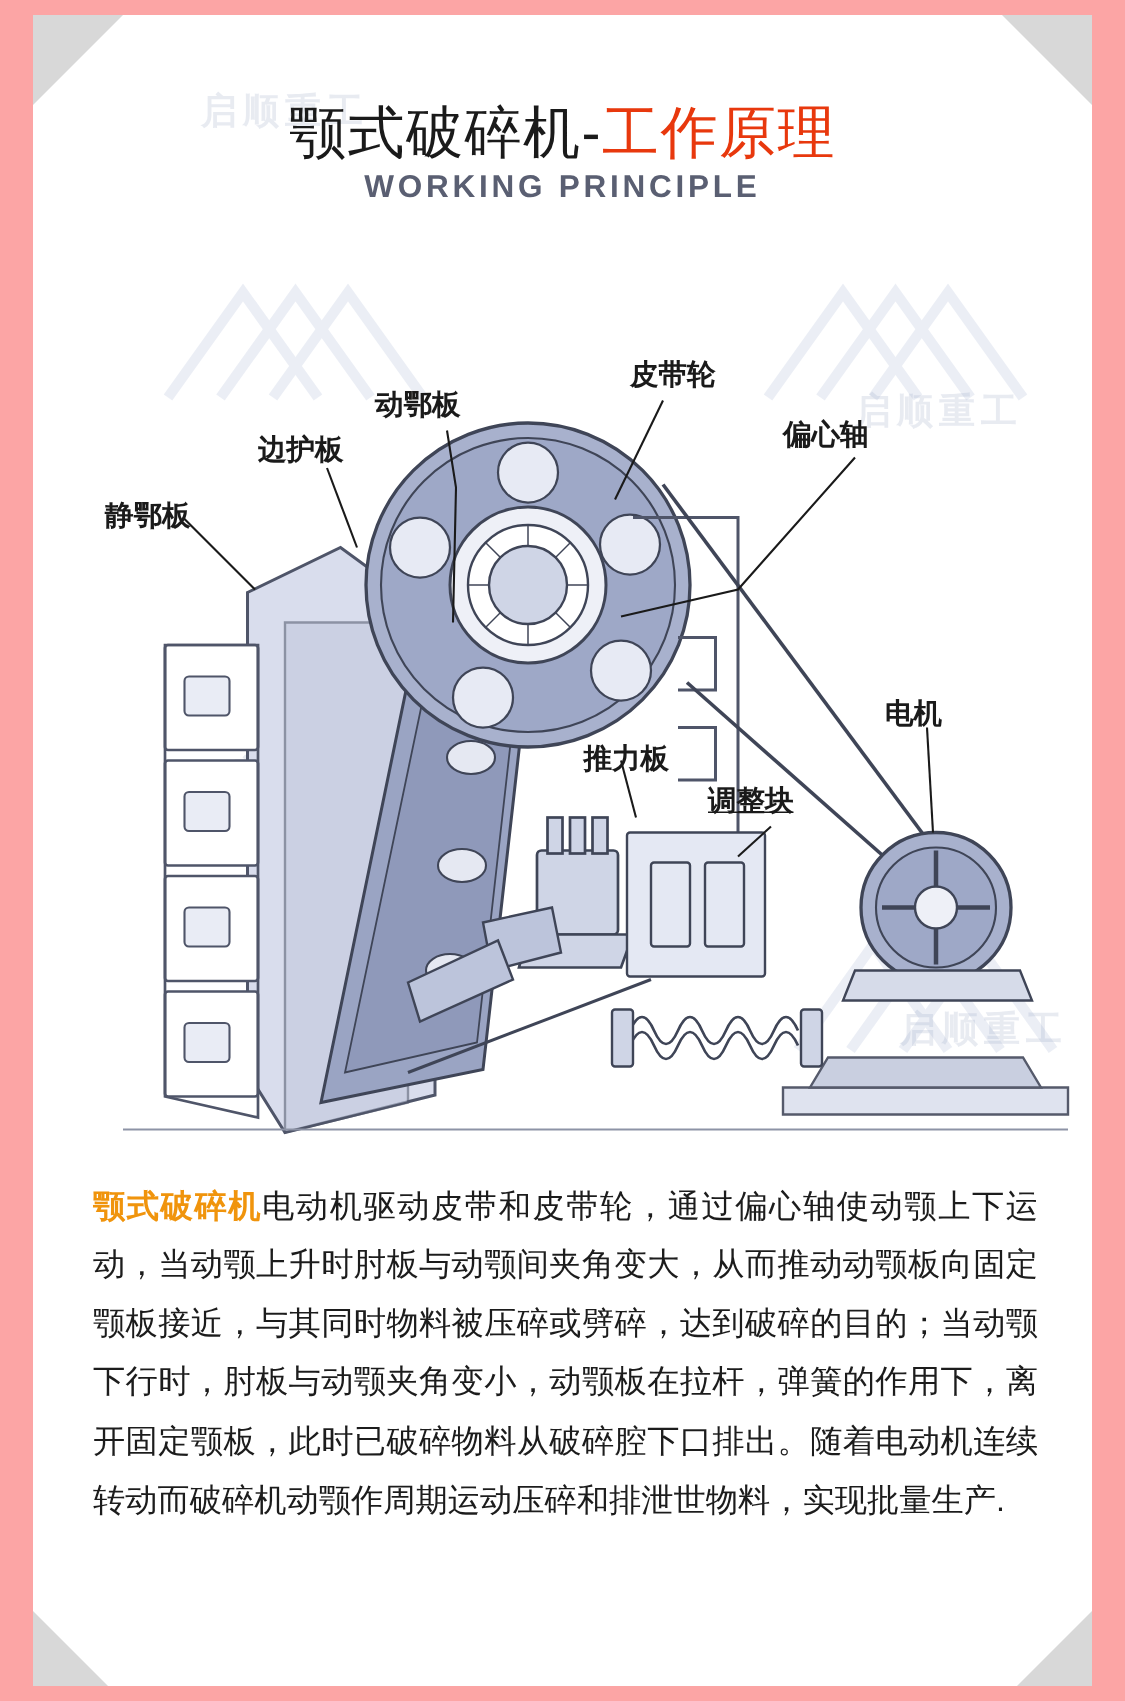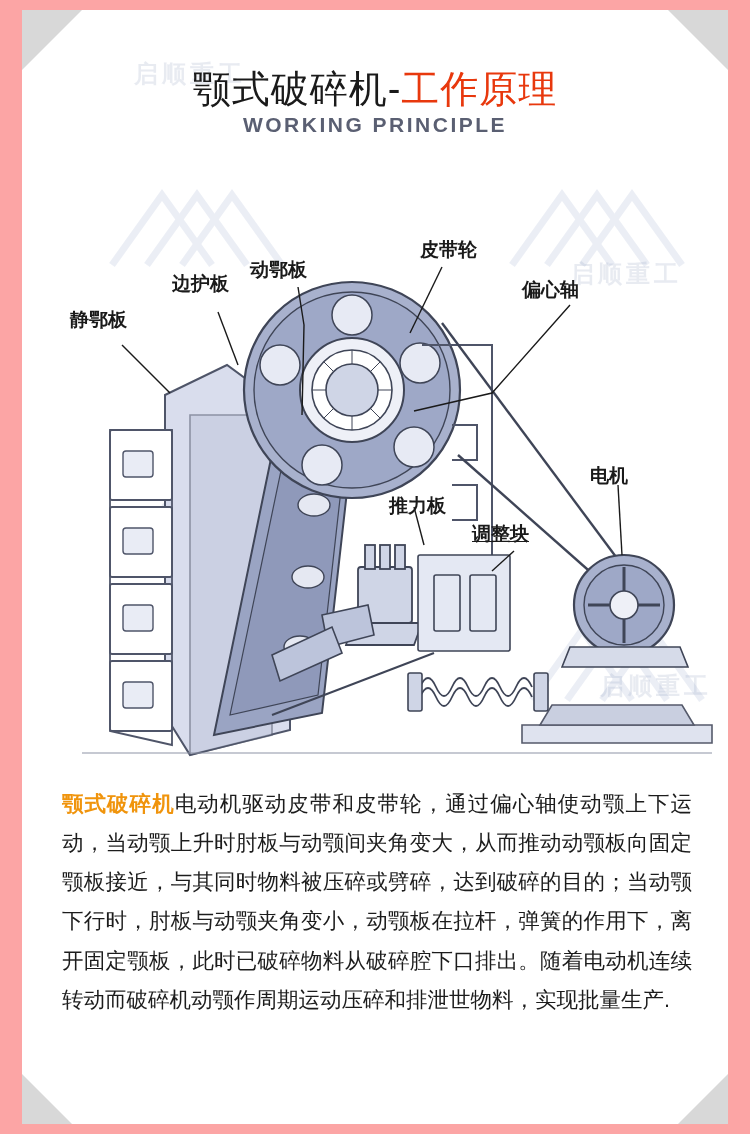--- a/index.html
+++ b/index.html
@@ -323,22 +323,22 @@
           <path d="M276 72 L282 110 L280 200"></path>
           <path d="M420 52 L388 118"></path>
           <path d="M548 90 L470 178 L392 196"></path>
           <path d="M596 270 L600 340"></path>
           <path d="M392 292 L402 330"></path>
           <path d="M492 336 L470 356"></path>
         </g>
       </svg>
 
       
-      <div class="label" style="left:48px; top:92px;"><span>静鄂板</span></div>
-      <div class="label" style="left:150px; top:56px;"><span>边护板</span></div>
+      <div class="label" style="left:48px; top:116px;"><span>静鄂板</span></div>
+      <div class="label" style="left:150px; top:72px;"><span>边护板</span></div>
       <div class="label" style="left:228px; top:42px;"><span>动鄂板</span></div>
       <div class="label" style="left:398px; top:22px;"><span>皮带轮</span></div>
       <div class="label" style="left:500px; top:62px;"><span>偏心轴</span></div>
       <div class="label" style="left:568px; top:248px;"><span>电机</span></div>
       <div class="label" style="left:342px; top:278px;margin-left:25px;"><span>推力板</span></div>
       <div class="label" style="left:450px; top:306px;text-decoration:underline;"><span>调整块</span></div>
     </div>
 
     <div class="desc"><span class="lead">颚式破碎机</span><span>电动机驱动皮带和皮带轮，通过偏心轴使动颚上下运动，当动颚上升时肘板与动颚间夹角变大，从而推动动颚板向固定颚板接近，与其同时物料被压碎或劈碎，达到破碎的目的；当动颚下行时，肘板与动颚夹角变小，动颚板在拉杆，弹簧的作用下，离开固定颚板，此时已破碎物料从破碎腔下口排出。随着电动机连续转动而破碎机动颚作周期运动压碎和排泄世物料，实现批量生产.</span></div>
 

